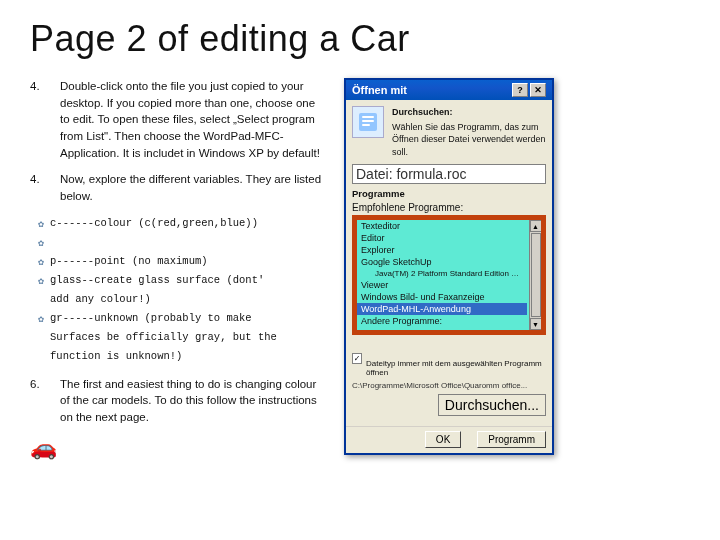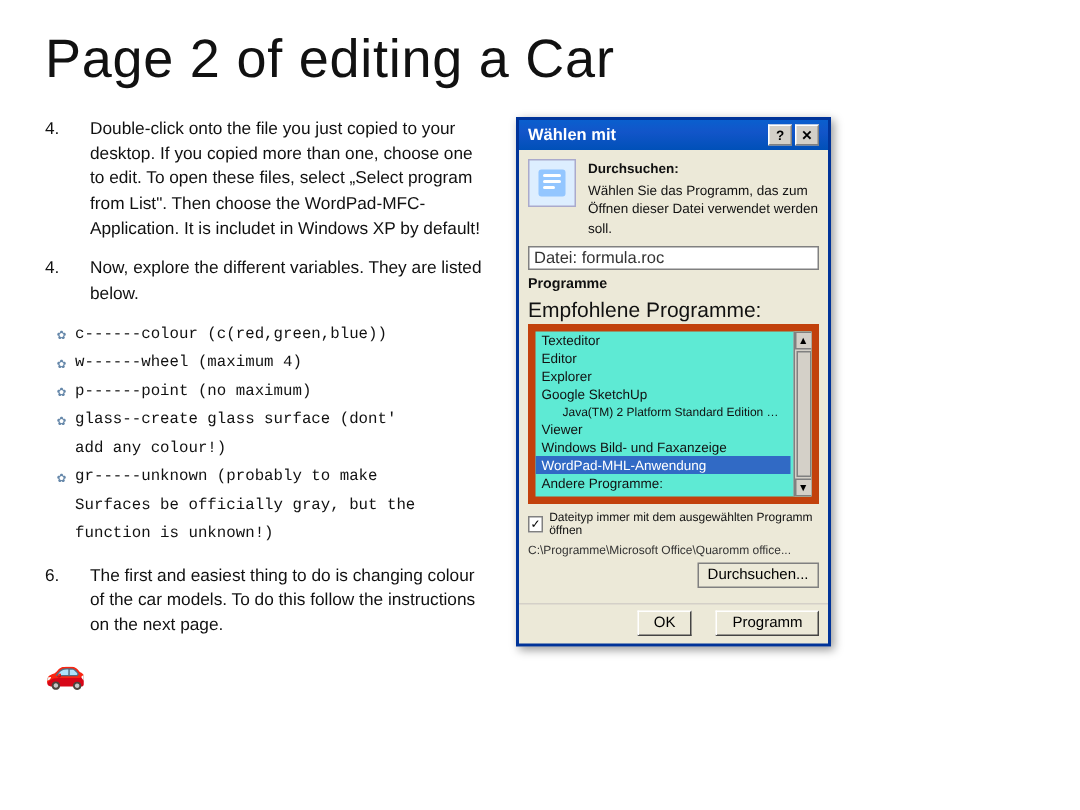--- a/index.html
+++ b/index.html
@@ -152,21 +152,21 @@
       flex-shrink: 0;
     }
     .dialog-desc {
       font-size: 9px;
       color: #111;
       line-height: 1.4;
     }
     .dialog-field {
       background: white;
       border: 1px solid #808080;
-      font-size: 11px;
+      font-size: 14px;
       padding: 1px 3px;
       margin-bottom: 4px;
       width: 100%;
       color: #333;
     }
     .dialog-section-label {
       font-size: 9.5px;
       font-weight: bold;
       margin-bottom: 3px;
       color: #111;
@@ -234,20 +234,21 @@
       border: 1px solid #808080;
       background: white;
       display: flex;
       align-items: center;
       justify-content: center;
       font-size: 8px;
     }
     .dialog-checkbox-label {
       font-size: 9px;
       color: #111;
+      margin-top: 20px;
     }
     .dialog-path {
       font-size: 8px;
       color: #333;
       margin-bottom: 4px;
       word-break: break-all;
     }
     .dialog-footer {
       display: flex;
       justify-content: flex-end;
@@ -261,21 +262,21 @@
       background: #ece9d8;
       border: 1px solid #808080;
       cursor: pointer;
       border-top: 1px solid #fff;
       border-left: 1px solid #fff;
       border-bottom: 1px solid #444;
       border-right: 1px solid #444;
     }
     .browse-btn {
       padding: 2px 6px;
-      font-size: 10px;
+      font-size: 14px;
       background: #ece9d8;
       border: 1px solid #808080;
       cursor: pointer;
       display: block;
       margin-left: auto;
       margin-bottom: 4px;
     }
   </style>
 </head>
 <body>
@@ -297,21 +298,20 @@
         <span class="para-text">Now, explore the different variables. They are listed below.</span>
       </div>
 
       <div class="code-block">
         <div class="code-line">
           <span class="code-icon">✿</span>
           <span class="code-text">c------colour (c(red,green,blue))</span>
         </div>
         <div class="code-line">
           <span class="code-icon">✿</span>
-          <span class="code-text">w------wheel  (maximum 4)</span>
         </div>
         <div class="code-line">
           <span class="code-icon">✿</span>
           <span class="code-text">p------point  (no maximum)</span>
         </div>
         <div class="code-line">
           <span class="code-icon">✿</span>
           <span class="code-text">glass--create glass surface (dont'</span>
         </div>
         <div class="code-line">
@@ -340,21 +340,21 @@
 
         <div class="car-icon">🚗</div>
       </div>
 
     </div>
 
     <div class="right-column">
       <div class="dialog-box">
 
         <div class="dialog-titlebar">
-          <span class="dialog-title-text">Wählen mit</span>
+          <span class="dialog-title-text">Öffnen mit</span>
           <div class="dialog-controls">
             <div class="dialog-btn-small">?</div>
             <div class="dialog-btn-small">✕</div>
           </div>
         </div>
 
         <div class="dialog-body">
 
           <div class="dialog-icon-row">
             <div class="dialog-big-icon">
@@ -367,21 +367,21 @@
             </div>
             <div class="dialog-desc">
               <div style="font-weight:bold;margin-bottom:2px;">Durchsuchen:</div>
               <div>Wählen Sie das Programm, das zum Öffnen dieser Datei verwendet werden soll.</div>
             </div>
           </div>
 
           <div class="dialog-field">Datei: formula.roc</div>
 
           <div class="dialog-section-label">Programme</div>
-          <div style="font-size:14px;margin-bottom:2px;color:#111;">Empfohlene Programme:</div>
+          <div style="font-size:10px;margin-bottom:2px;color:#111;">Empfohlene Programme:</div>
 
           <div class="dialog-listbox">
             <div style="padding-right:14px;">
               <div class="dialog-list-item">Texteditor</div>
               <div class="dialog-list-item">Editor</div>
               <div class="dialog-list-item">Explorer</div>
               <div class="dialog-list-item">Google SketchUp</div>
               <div class="dialog-list-item" style="font-size:8px;padding-left:18px;">Java(TM) 2 Platform Standard Edition binary</div>
               <div class="dialog-list-item">Viewer</div>
               <div class="dialog-list-item">Windows Bild- und Faxanzeige</div>

